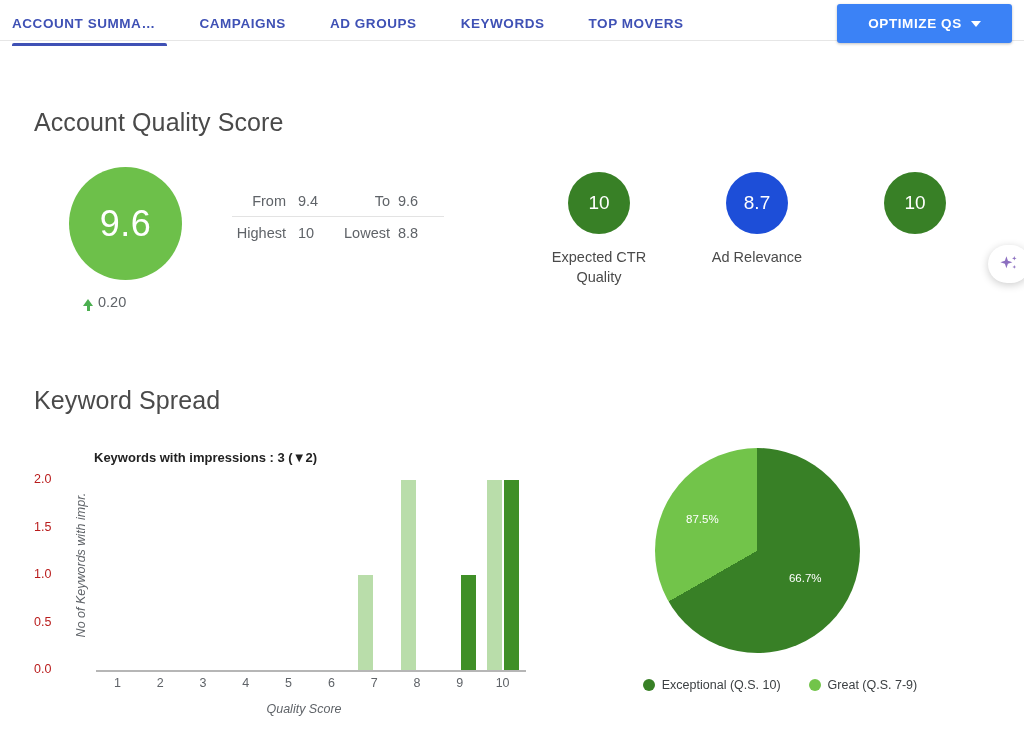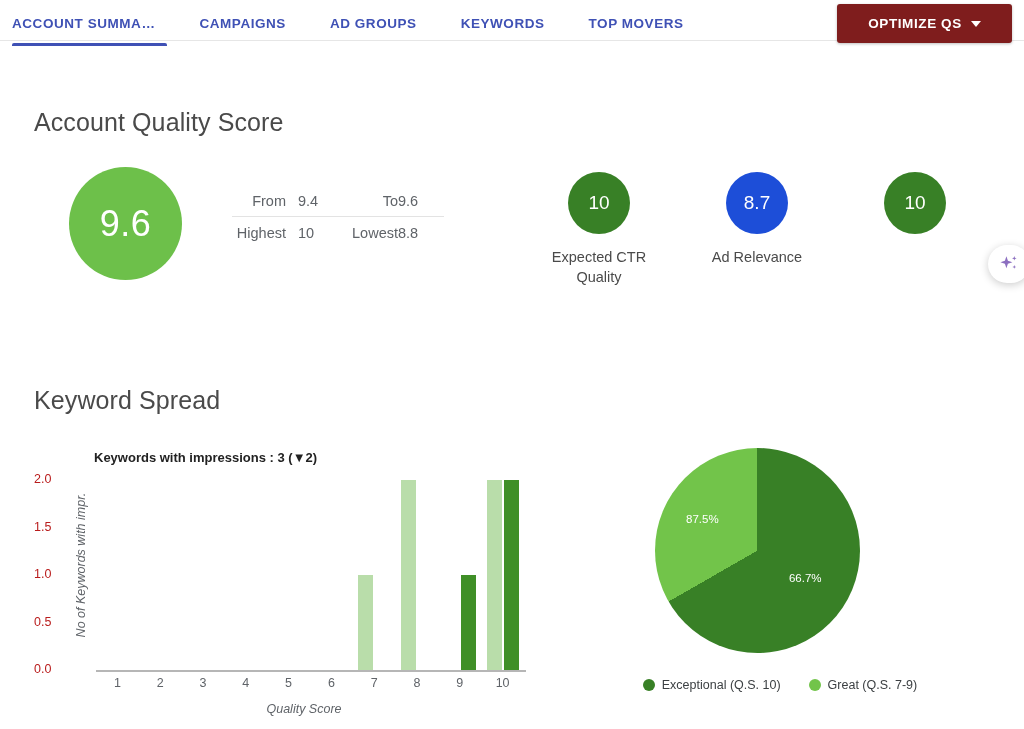--- a/index.html
+++ b/index.html
@@ -120,21 +120,21 @@
   .range-table {
     position: absolute; left: 232px; top: 186px;
     width: 212px;
     font-size: 14.5px;
     color: #5f6368;
   }
   .range-row { display: flex; align-items: center; height: 31px; }
   .range-row.top { border-bottom: 1px solid #e3e3e3; }
   .rl { flex: 0 0 66px; text-align: right; padding-right: 12px; }
   .rv { flex: 0 0 40px; text-align: left; }
-  .rl2 { flex: 0 0 60px; text-align: right; padding-right: 0; }
+  .rl2 { flex: 0 0 60px; text-align: right; padding-right: 8px; }
   .rv2 { flex: 0 0 34px; text-align: left; }
 
   
   .metrics {
     position: absolute; left: 520px; top: 172px;
     display: flex;
     gap: 0;
   }
   .metric { width: 158px; display: flex; flex-direction: column; align-items: center; }
   .metric-circle {
@@ -243,33 +243,37 @@
     <div class="tab" style="color: rgb(63, 81, 181);">
         <span>AD GROUPS</span>
       </div>
     <div class="tab" style="color: rgb(63, 81, 181);">
         <span>KEYWORDS</span>
       </div>
     <div class="tab" style="color: rgb(63, 81, 181);">
         <span>TOP MOVERS</span>
       </div>
   </div>
-  <button class="optimize-btn" style="background: #7f1d1d;">
+  <button class="optimize-btn" style="background: #3b82f6;">
     <span>OPTIMIZE QS</span>
     <span class="caret-down"></span>
   </button>
 </div>
 
 <div class="section-title" id="qs-section">Account Quality Score</div>
 
 <div class="hero">
   <div class="hero-row">
     <div class="big-circle" style="background: rgb(109, 192, 74);">
       <span>9.6</span>
     </div>
+  </div>
+  <div class="trend">
+    <span class="arrow-up"></span>
+    <span>0.20</span>
   </div>
 </div>
 
 <div class="range-table">
   <div class="range-row top">
     <span class="rl">From</span>
     <span class="rv">9.4</span>
     <span class="rl2">To</span>
     <span class="rv2">9.6</span>
   </div>

